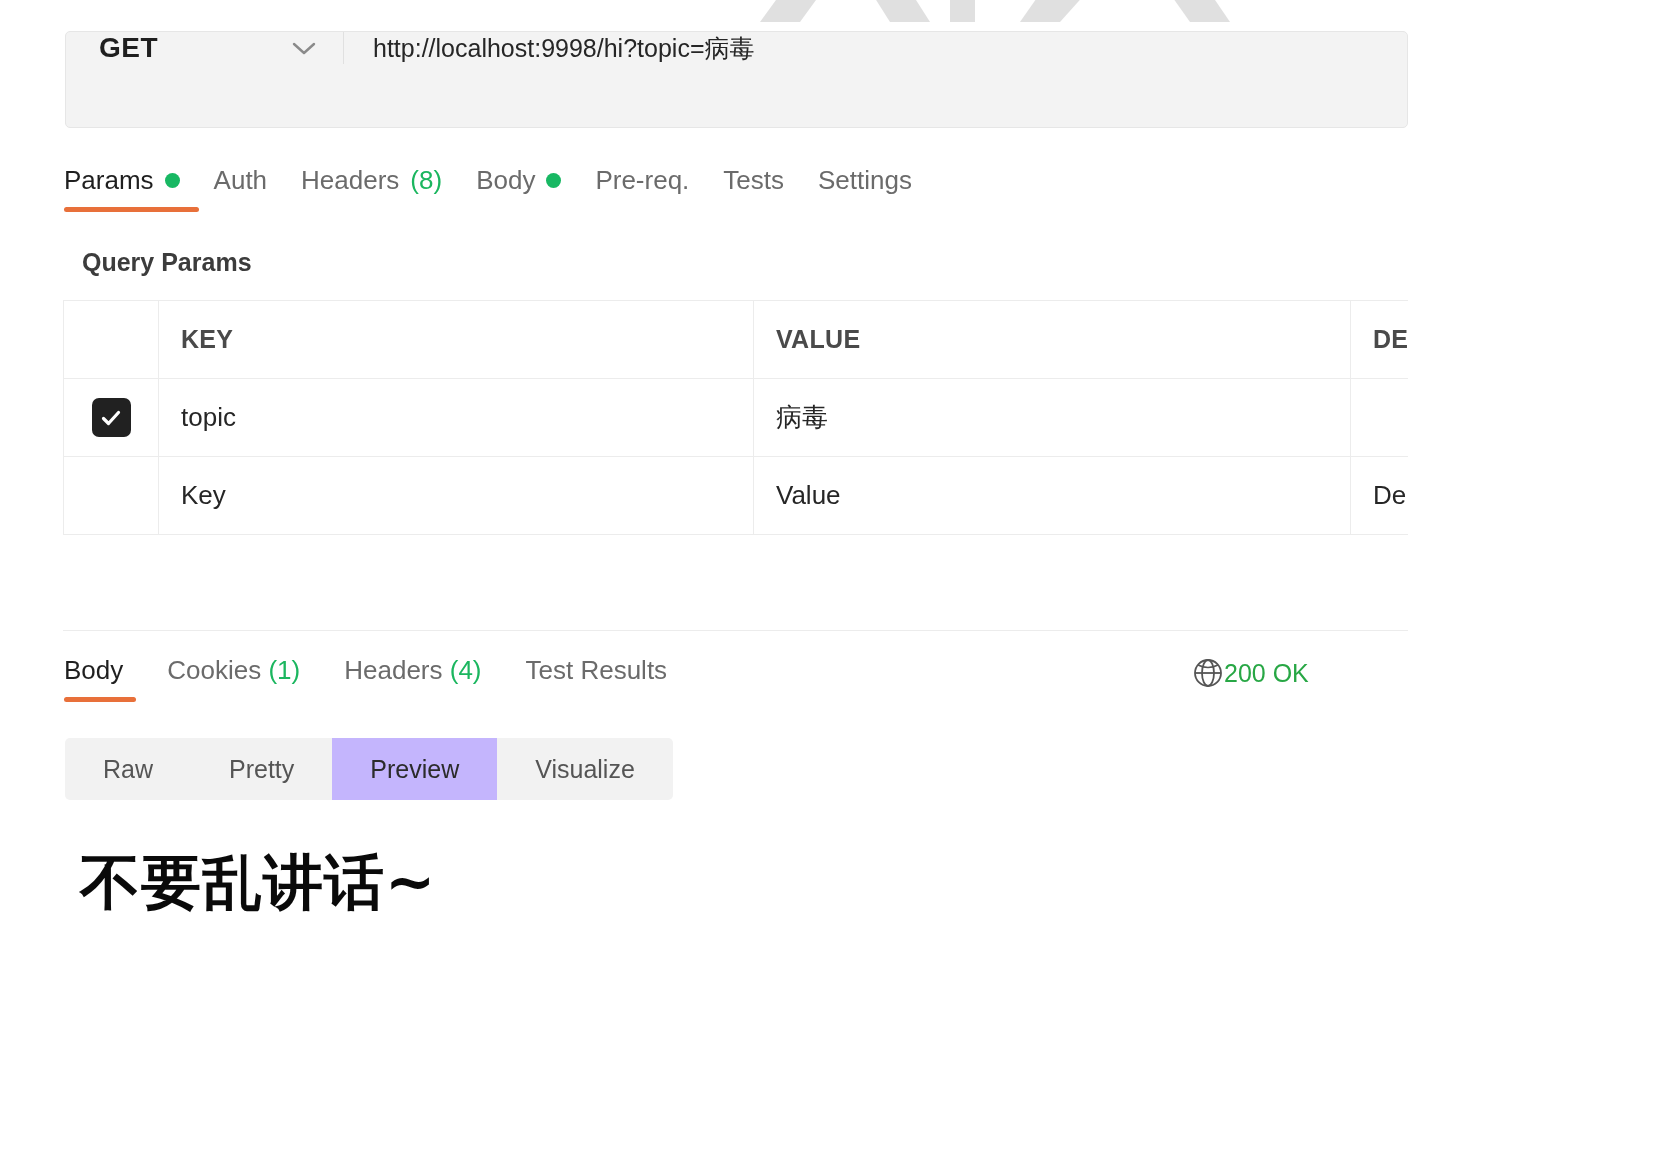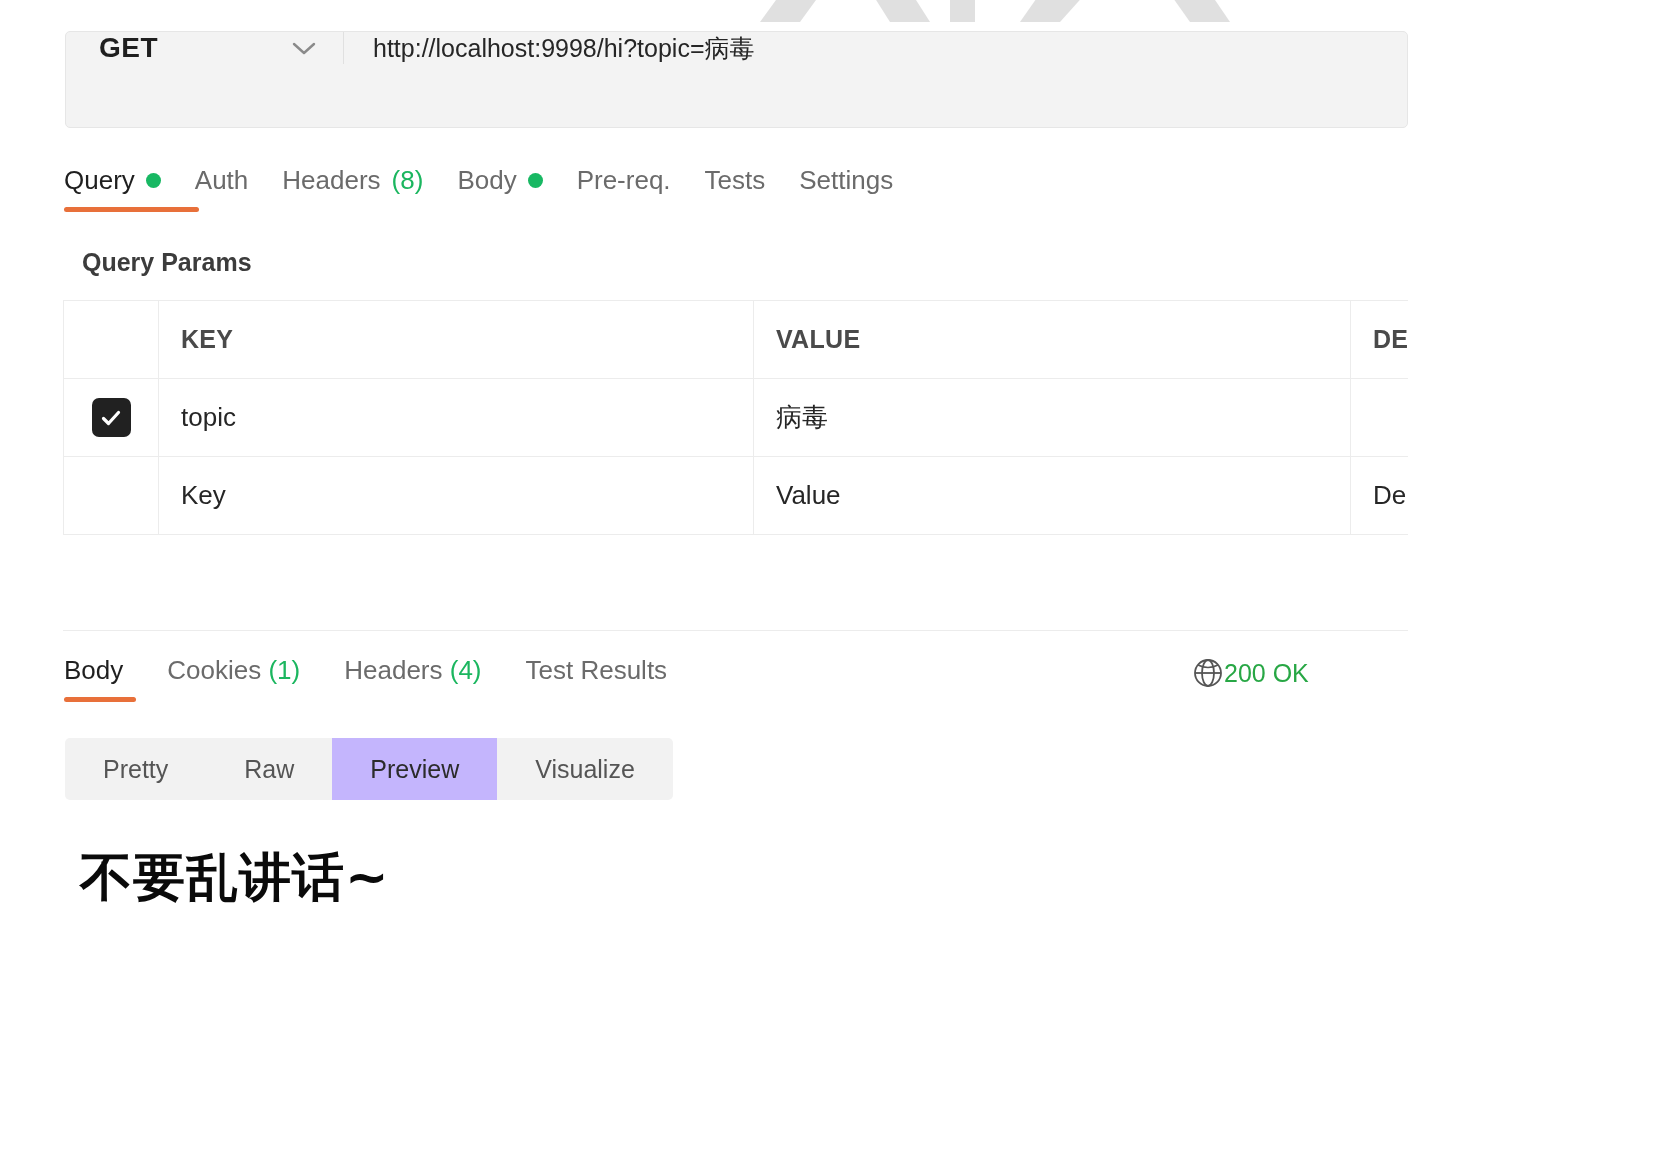--- a/index.html
+++ b/index.html
@@ -266,21 +266,21 @@
   .view-seg.active {
     background: #c4b5fd;
     color: #2b2b2b;
   }
 
   
   .preview-body {
     position: absolute;
     left: 80px;
     top: 845px;
-    font-size: 52px;
+    font-size: 60px;
     font-weight: bold;
     color: #0a0a0a;
     line-height: 1.25;
     letter-spacing: 1px;
     font-family: "DejaVu Sans", "Liberation Sans", sans-serif;
   }
 </style>
 </head>
 <body>
 
@@ -307,21 +307,21 @@
           <polyline points="3,4 13,13 23,4" fill="none" stroke="#8a8a8a" stroke-width="2.4" stroke-linecap="round" stroke-linejoin="round"></polyline>
         </svg>
       </span>
     </div>
     <div class="url-input">http://localhost:9998/hi?topic=病毒</div>
   </div>
 
   <div class="req-tabs">
 
     <div class="req-tab active">
-      <span>Query</span>
+      <span>Params</span>
       <span class="dot"></span>
       <span class="underline"></span>
     </div>
 
     <div class="req-tab">
       <span>Auth</span>
     </div>
 
     <div class="req-tab">
       <span>Headers</span>
@@ -414,24 +414,24 @@
         <ellipse cx="16" cy="16" rx="6" ry="13" fill="none" stroke="#555555" stroke-width="1.8"></ellipse>
         <line x1="3" y1="16" x2="29" y2="16" stroke="#555555" stroke-width="1.8"></line>
         <path d="M6 8 Q16 13 26 8" fill="none" stroke="#555555" stroke-width="1.6"></path>
       </svg>
     </span>
     <span class="status-text">200 OK</span>
   </div>
 
   <div class="view-switch">
     <div class="view-seg">
+      <span>Raw</span>
+    </div>
+    <div class="view-seg">
       <span>Pretty</span>
-    </div>
-    <div class="view-seg">
-      <span>Raw</span>
     </div>
     <div class="view-seg active">
       <span>Preview</span>
     </div>
     <div class="view-seg">
       <span>Visualize</span>
     </div>
   </div>
 
   <div class="preview-body">不要乱讲话~</div>

